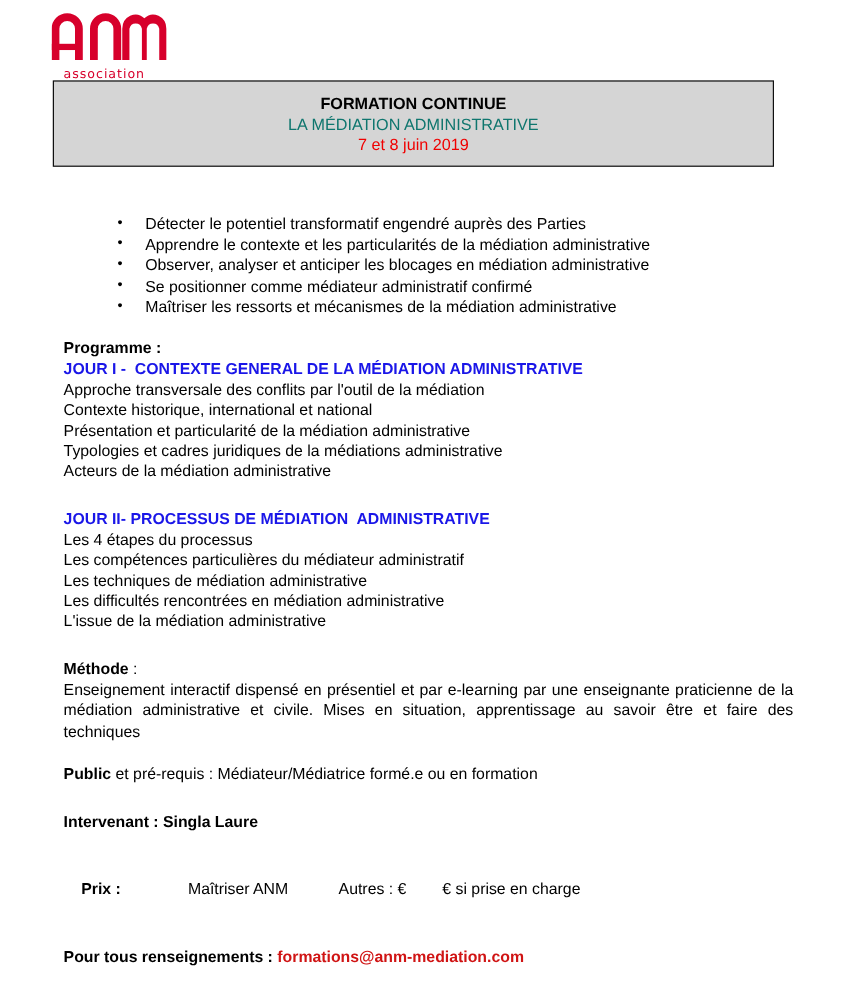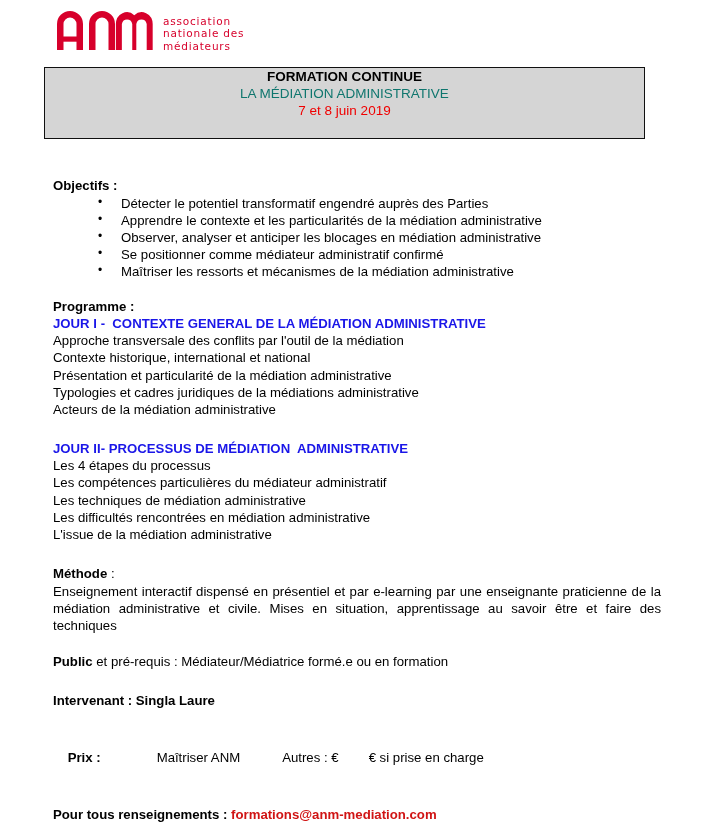--- a/index.html
+++ b/index.html
@@ -13,24 +13,25 @@
     height: 826px;
     position: relative;
     font-family: "Liberation Sans", sans-serif;
     color: #000000;
     overflow: hidden;
   }
 
   
   .logo-block {
     position: absolute;
-    left: 57px;
+    left: 43px;
     top: 8px;
     display: flex;
-    align-items: flex-end;
+    align-items: flex-start;
+    flex-direction: column;
   }
   .logo-mark {
     position: relative;
     width: 96px;
     height: 44px;
     flex: 0 0 auto;
   }
   .logo-mark svg { display: block; }
 
   .logo-tagline {
@@ -48,20 +49,21 @@
   .title-box {
     position: absolute;
     left: 44px;
     top: 67px;
     width: 601px;
     height: 72px;
     box-sizing: border-box;
     background: #D5D5D5;
     border: 1.5px solid #101010;
     text-align: center;
+    padding-top: 10px;
   }
   .title-line1 {
     font-size: 13.5px;
     font-weight: bold;
     line-height: 17px;
     color: #000;
   }
   .title-line2 {
     font-size: 13.5px;
     line-height: 17px;
@@ -176,21 +178,20 @@
 </div>
 
 <div class="title-box">
   <div class="title-line1">FORMATION CONTINUE</div>
   <div class="title-line2">LA MÉDIATION ADMINISTRATIVE</div>
   <div class="title-line3">7 et 8 juin 2019</div>
 </div>
 
 <div class="content">
 
-  <div class="sec-head">Objectifs :</div>
   <ul class="objectifs">
     <li>Détecter le potentiel transformatif engendré auprès des Parties</li>
     <li>Apprendre le contexte et les particularités de la médiation administrative</li>
     <li>Observer, analyser et anticiper les blocages en médiation administrative</li>
     <li>Se positionner comme médiateur administratif confirmé</li>
     <li>Maîtriser les ressorts et mécanismes de la médiation administrative</li>
   </ul>
 
   <div class="gap-md"></div>
 

